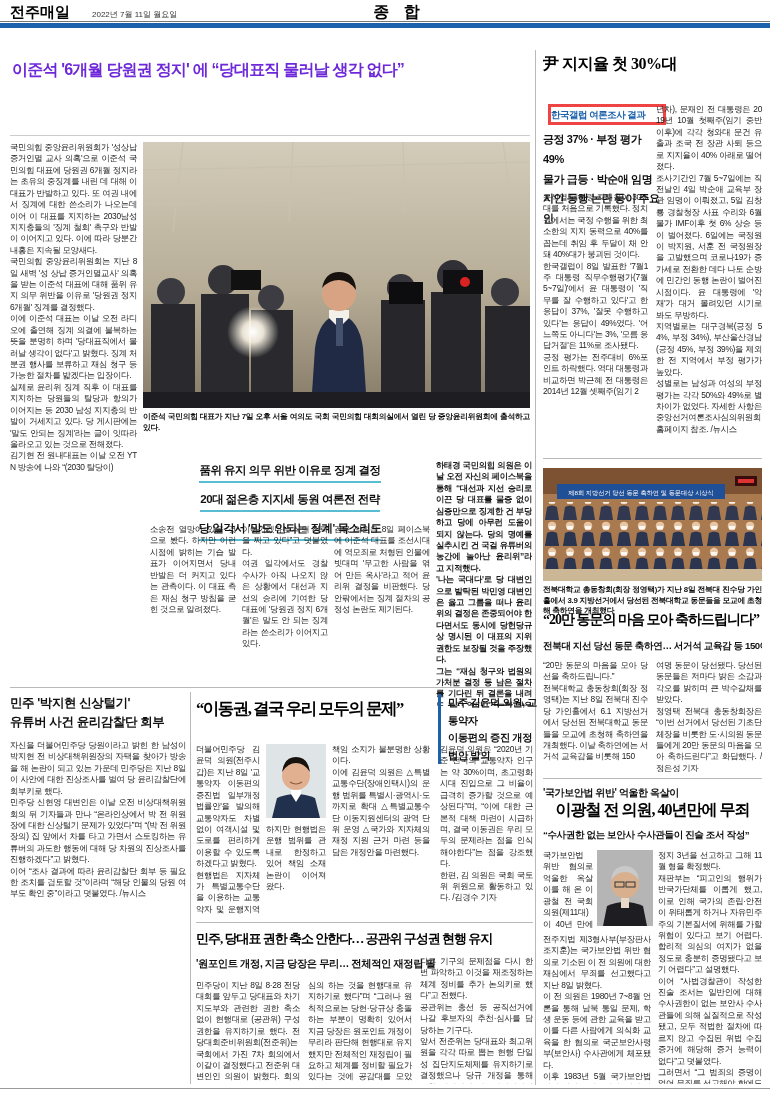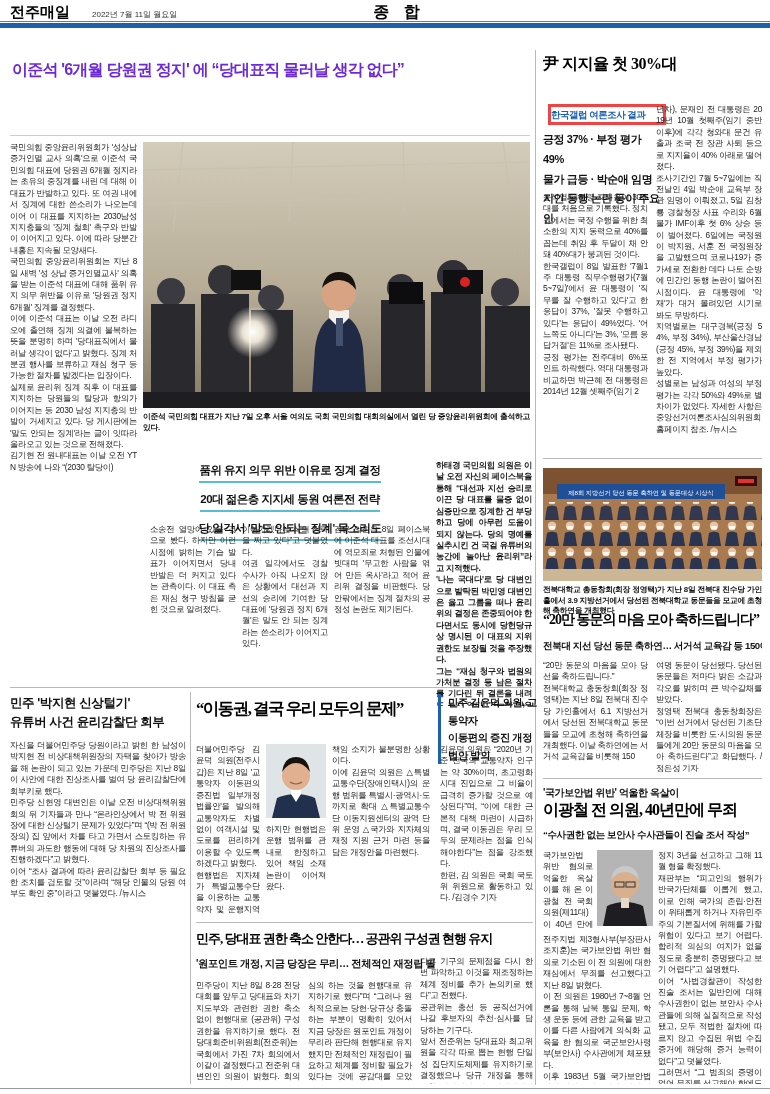--- a/index.html
+++ b/index.html
@@ -159,21 +159,21 @@
   <div class="abs serif" style="left:543px;top:611px;width:219px;font-size:14px;font-weight:bold;letter-spacing:-1px;color:#000;white-space:nowrap;overflow:hidden;">“20만 동문의 마음 모아 축하드립니다”</div>
   <div class="abs bold-sub" style="left:543px;top:640px;width:219px;font-size:9.6px;white-space:nowrap;overflow:hidden;">전북대 지선 당선 동문 축하연… 서거석 교육감 등 150여명 참석</div>
   <div class="abs body-col" style="left:543px;top:660px;width:105px;height:112px;">“20만 동문의 마음을 모아 당선을 축하드립니다.”
 전북대학교 총동창회(회장 정영택)는 지난 8일 전북대 진수당 가인홀에서 6.1 지방선거에서 당선된 전북대학교 동문들을 모교에 초청해 축하연을 개최했다. 이날 축하연에는 서거석 교육감을 비롯해 150</div>
   <div class="abs body-col" style="left:656px;top:660px;width:106px;height:112px;">여명 동문이 당선됐다. 당선된 동문들은 저마다 밝은 소감과 각오를 밝히며 큰 박수갈채를 받았다.
 정영택 전북대 총동창회장은 “이번 선거에서 당선된 기초단체장을 비롯한 도·시의원 동문들에게 20만 동문의 마음을 모아 축하드린다”고 화답했다.  /정은성 기자</div>
 
   <div class="abs hrule" style="left:543px;top:778px;width:219px;"></div>
 
   <div class="abs bold-sub" style="left:543px;top:786px;font-size:10px;">'국가보안법 위반' 억울한 옥살이</div>
-  <div class="abs serif" style="left:543px;top:800px;width:219px;font-size:16px;font-weight:bold;letter-spacing:-1px;white-space:nowrap;overflow:hidden;color:#000;">이광철 전 의원, 40년만에 무죄</div>
+  <div class="abs serif" style="left:543px;top:800px;width:219px;font-size:16px;font-weight:bold;letter-spacing:-1px;white-space:nowrap;overflow:hidden;color:#000;text-align:center;">이광철 전 의원, 40년만에 무죄</div>
   <div class="abs bold-sub" style="left:543px;top:829px;width:219px;font-size:9.6px;white-space:nowrap;overflow:hidden;">“수사권한 없는 보안사 수사관들이 진술 조서 작성”</div>
   <div class="abs body-col" style="left:543px;top:850px;width:50px;height:78px;">국가보안법 위반 혐의로 억울한 옥살이를 해 온 이광철 전 국회의원(제11대)이 40년 만에 무죄를 선고받았다.</div>
   <div class="abs" style="left:597px;top:850px;width:56px;height:76px;">
     <svg width="56" height="76" viewBox="0 0 56 76">
       <rect width="56" height="76" fill="#b5b5b5"></rect>
       <path d="M6 76 L10 56 Q28 48 46 56 L50 76 Z" fill="#1e1e22"></path>
       <rect x="24" y="48" width="8" height="10" fill="#e8d8c8"></rect>
       <circle cx="28" cy="34" r="14" fill="#d9b08e"></circle>
       <path d="M14 30 Q16 16 28 16 Q40 16 42 30 Q36 22 28 22 Q20 22 14 30 Z" fill="#c9c9c9"></path>
       <rect x="18" y="32" width="9" height="5" fill="none" stroke="#333" stroke-width="1"></rect>

